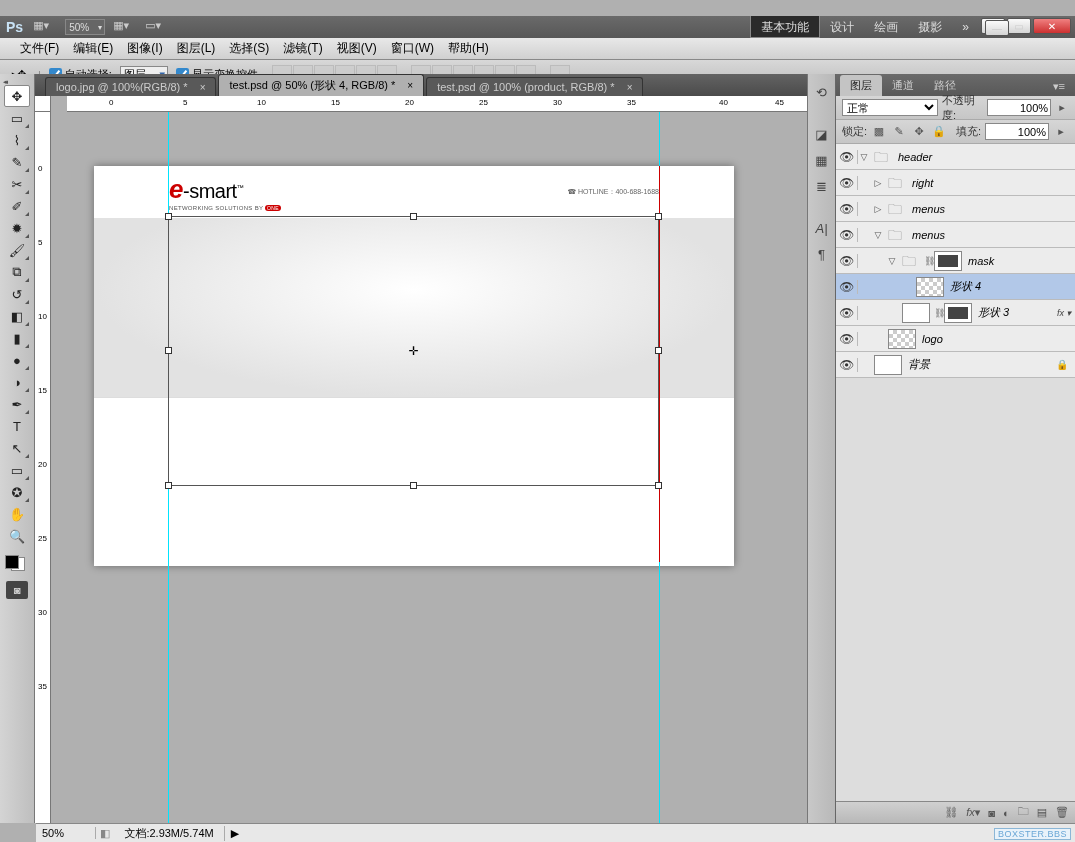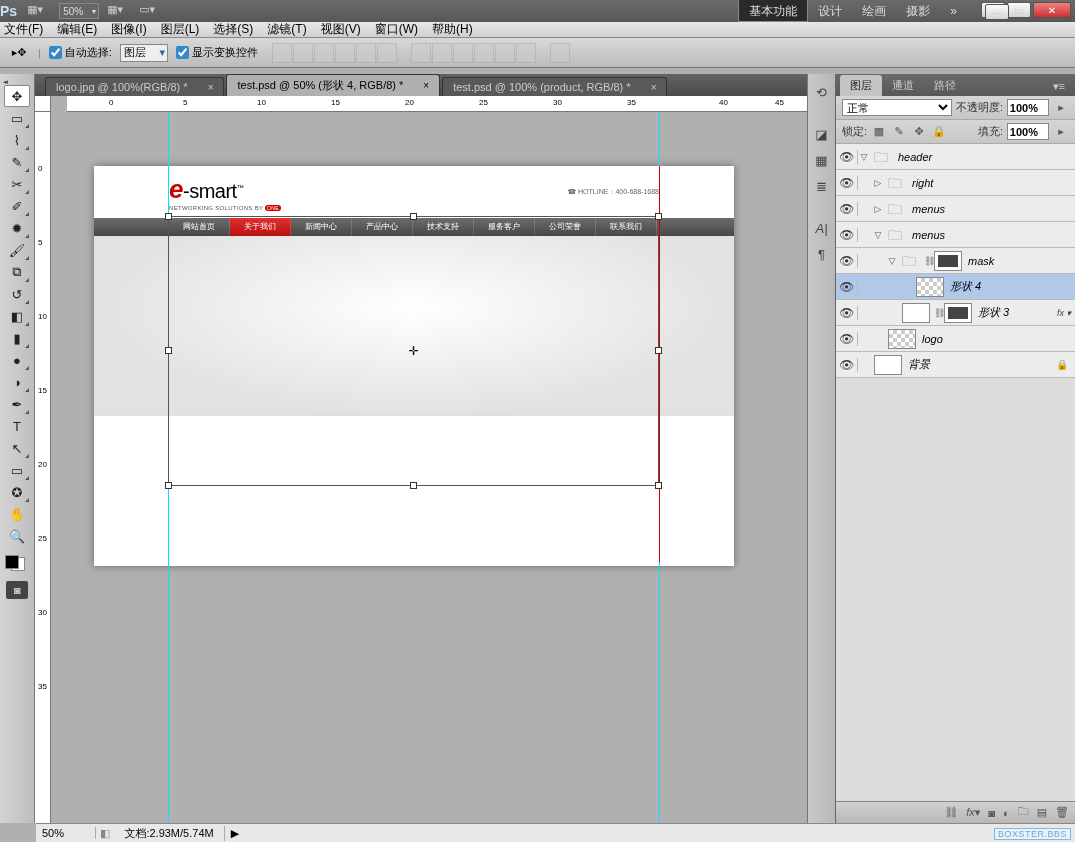--- a/index.html
+++ b/index.html
@@ -1,33 +1,33 @@
 <!DOCTYPE html>
 <html><head>
 <meta charset="utf-8">
 <style>
 * { margin: 0; padding: 0; box-sizing: border-box; font-family: "Microsoft YaHei", "SimSun", sans-serif; }
 body { background: #b0b0b0; width: 1075px; height: 842px; overflow: hidden; position: relative; font-size: 11px; }
 
 
-.title-bar { height: 22px; background: linear-gradient(#6a6a6a,#575757); display: flex; align-items: center; padding: 0 0; color: #ccc; position: relative; }
+.title-bar { height: 22px; background: linear-gradient(#6a6a6a,#575757); display: flex; align-items: center; padding: 0 6px; color: #ccc; position: relative; margin-top: 16px; }
 .ps-logo { font-family: Arial; font-weight: bold; font-size: 14px; color: #c8e2f5; margin-right: 10px; }
 .tb-ctl { width: 24px; height: 16px; margin-right: 8px; display: inline-block; }
 .tb-sel { border: 1px solid #888; background: #666; width: 40px; height: 16px; font-size: 10px; padding-left: 3px; color: #ddd; display: flex; align-items: center; justify-content: space-between; margin-right: 8px; }
 .tb-sel::after { content: "▾"; font-size: 8px; margin-right: 2px; }
-.workspace-tabs { position: absolute; right: 108px; top: 0; height: 22px; display: flex; }
+.workspace-tabs { position: absolute; right: 96px; top: 0; height: 22px; display: flex; }
 .ws-tab { padding: 0 10px; color: #ddd; font-size: 12px; line-height: 22px; cursor: pointer; }
 .ws-tab.active { background: #2a2a2a; border: 1px solid #888; border-top: none; }
 .win-controls { position: absolute; right: 4px; top: 2px; display: flex; gap: 2px; }
 .win-btn { width: 24px; height: 16px; border: 1px solid #555; background: linear-gradient(#fafafa,#d5d5d5); border-radius: 2px; display: flex; align-items: center; justify-content: center; font-size: 10px; }
 .win-close { background: linear-gradient(#f08080,#cc3030); color: #fff; width: 38px; }
 .win-prev { position: absolute; right: 62px; top: 2px; }
 
 
-.menu-bar { height: 16px; background: linear-gradient(#e8e8e8,#d0d0d0); border-bottom: 1px solid #888; display: flex; align-items: center; padding: 0 4px; font-size: 12px; }
+.menu-bar { height: 22px; background: linear-gradient(#e8e8e8,#d0d0d0); border-bottom: 1px solid #888; display: flex; align-items: center; padding: 0 20px; font-size: 12px; }
 .menu-item { margin-right: 14px; cursor: pointer; }
 
 
 .options-bar { height: 30px; background: linear-gradient(#d8d8d8,#bcbcbc); border-bottom: 1px solid #777; display: flex; align-items: center; padding: 0 8px; font-size: 11px; gap: 8px; }
 .opt-icon { width: 22px; height: 22px; display: flex; align-items: center; justify-content: center; }
 .opt-check { display: flex; align-items: center; gap: 3px; }
 .opt-check input { accent-color: #3388cc; }
 .opt-select { border: 1px solid #888; background: #eee; height: 18px; width: 48px; font-size: 11px; padding-left: 3px; display: flex; align-items: center; justify-content: space-between; }
 .opt-select::after { content: "▾"; color: #3366aa; margin-right: 2px; }
 .align-group { display: flex; gap: 1px; margin-left: 6px; }
@@ -47,21 +47,21 @@
 .swatch-fg { width: 14px; height: 14px; background: #000; border: 1px solid #888; position: relative; margin-top: 4px; }
 .swatch-bg { width: 14px; height: 14px; background: #fff; border: 1px solid #888; position: absolute; left: 6px; top: 6px; z-index: -1; }
 .swatch-wrap { position: relative; width: 24px; height: 24px; margin-top: 4px; }
 .swatch-wrap .swatch-bg { z-index: 0; }
 .swatch-wrap .swatch-fg { z-index: 1; position: absolute; }
 .qm { width: 22px; height: 18px; background: #444; color: #ccc; display: flex; align-items: center; justify-content: center; border-radius: 2px; margin-top: 6px; font-size: 11px; }
 
 
 .doc-area { flex: 1; display: flex; flex-direction: column; background: #b0b0b0; }
 .doc-tabs { height: 22px; background: linear-gradient(#636363,#4b4b4b); display: flex; align-items: flex-end; padding-left: 10px; }
-.doc-tab { padding: 3px 10px; font-size: 11px; color: #ccc; background: #595959; border: 1px solid #333; border-bottom: none; margin-right: 2px; display: flex; align-items: center; gap: 20px; border-radius: 3px 3px 0 0; justify-content: flex-end; }
+.doc-tab { padding: 3px 10px; font-size: 11px; color: #ccc; background: #595959; border: 1px solid #333; border-bottom: none; margin-right: 2px; display: flex; align-items: center; gap: 12px; border-radius: 3px 3px 0 0; justify-content: flex-end; }
 .doc-tab.active { background: #b0b0b0; color: #000; }
 .doc-tab .x { font-size: 10px; cursor: pointer; }
 .ruler-h { height: 16px; background: #fff; border-bottom: 1px solid #777; position: relative; margin-left: 16px; font-size: 8px; overflow: hidden; }
 .ruler-h span { position: absolute; top: 2px; }
 .canvas-wrap { flex: 1; display: flex; }
 .ruler-v { width: 16px; background: #fff; border-right: 1px solid #777; position: relative; font-size: 8px; overflow: hidden; }
 .ruler-v span { position: absolute; left: 3px; writing-mode: horizontal-tb; }
 .canvas-scroll { flex: 1; background: #b0b0b0; position: relative; overflow: hidden; }
 .artboard { position: absolute; left: 43px; top: 54px; width: 640px; height: 400px; background: #fff; box-shadow: 0 0 8px rgba(0,0,0,.4); }
 .site-header { height: 52px; background: #fff; display: flex; align-items: center; padding: 0 75px; justify-content: space-between; }
@@ -86,21 +86,21 @@
 .right-dock { width: 28px; background: linear-gradient(90deg,#c8c8c8,#b8b8b8); border-left: 1px solid #777; display: flex; flex-direction: column; align-items: center; padding-top: 8px; gap: 6px; }
 .dock-i { width: 20px; height: 20px; display: flex; align-items: center; justify-content: center; font-size: 13px; color: #444; }
 
 
 .panels { width: 240px; background: #c4c4c4; border-left: 1px solid #666; display: flex; flex-direction: column; }
 .panel-tabs { height: 22px; background: linear-gradient(#6a6a6a,#585858); display: flex; align-items: flex-end; padding-left: 4px; }
 .p-tab { padding: 3px 10px; font-size: 11px; color: #ccc; border-radius: 3px 3px 0 0; }
 .p-tab.active { background: #c4c4c4; color: #222; }
 .p-row { height: 24px; display: flex; align-items: center; padding: 0 6px; font-size: 11px; border-bottom: 1px solid #aaa; background: linear-gradient(#d6d6d6,#c6c6c6); gap: 4px; }
 .p-row select, .p-row .inp { border: 1px solid #888; background: #fff; height: 17px; font-size: 11px; }
-.p-row .inp { width: 42px; text-align: right; padding-right: 10px; font-weight: bold; }
+.p-row .inp { width: 64px; text-align: right; padding-right: 2px; }
 .p-row .lbl { color: #333; }
 .p-row .ico { width: 16px; height: 16px; display: inline-flex; align-items: center; justify-content: center; font-size: 11px; color: #555; }
 .layers { flex: 1; background: #ddd; overflow: auto; font-size: 11px; }
 .layer { height: 26px; display: flex; align-items: center; border-bottom: 1px solid #bbb; background: #ececec; }
 .layer.sel { background: #b2c8e8; }
 .layer .eye { width: 22px; text-align: center; border-right: 1px solid #bbb; font-size: 12px; color: #333; }
 .layer .ind { display: inline-block; }
 .layer .arr { width: 12px; text-align: center; color: #555; font-size: 9px; }
 .layer .thumb { width: 28px; height: 20px; border: 1px solid #888; background: #fff; margin: 0 4px; display: inline-block; }
 .layer .thumb.trans { background: repeating-conic-gradient(#ccc 0 25%, #fff 0 50%) 0 0/8px 8px; }
@@ -271,30 +271,20 @@
       </div>
       <div class="canvas-scroll">
         <div class="artboard">
           <div class="site-header">
             <div>
               <div class="logo-txt"><span class="e">e</span>-<span>smart</span><sup style="font-size:7px">™</sup></div>
               <div class="logo-sub"><span>NETWORKING SOLUTIONS BY</span> <span style="background:#cc0000;color:#fff;padding:0 2px;border-radius:5px;font-size:5px">ONE</span></div>
             </div>
             <div class="hotline">☎ <span>HOTLINE：400-688-1688</span></div>
           </div>
-          <div class="site-nav">
-            <div class="nav-i">网站首页</div>
-            <div class="nav-i act">关于我们</div>
-            <div class="nav-i">新闻中心</div>
-            <div class="nav-i">产品中心</div>
-            <div class="nav-i">技术支持</div>
-            <div class="nav-i">服务客户</div>
-            <div class="nav-i">公司荣誉</div>
-            <div class="nav-i">联系我们</div>
-          </div>
           <div class="site-body"></div>
           <div class="site-body2"></div>
         </div>
 
         <div class="guide-v" style="left:117px"></div>
         <div class="guide-v" style="left:608px"></div>
         <div class="guide-r" style="left:608px"></div>
 
         <div class="xform" style="left:117px;top:104px;width:491px;height:270px">
           <div class="xh" style="left:-4px;top:-4px"></div>

